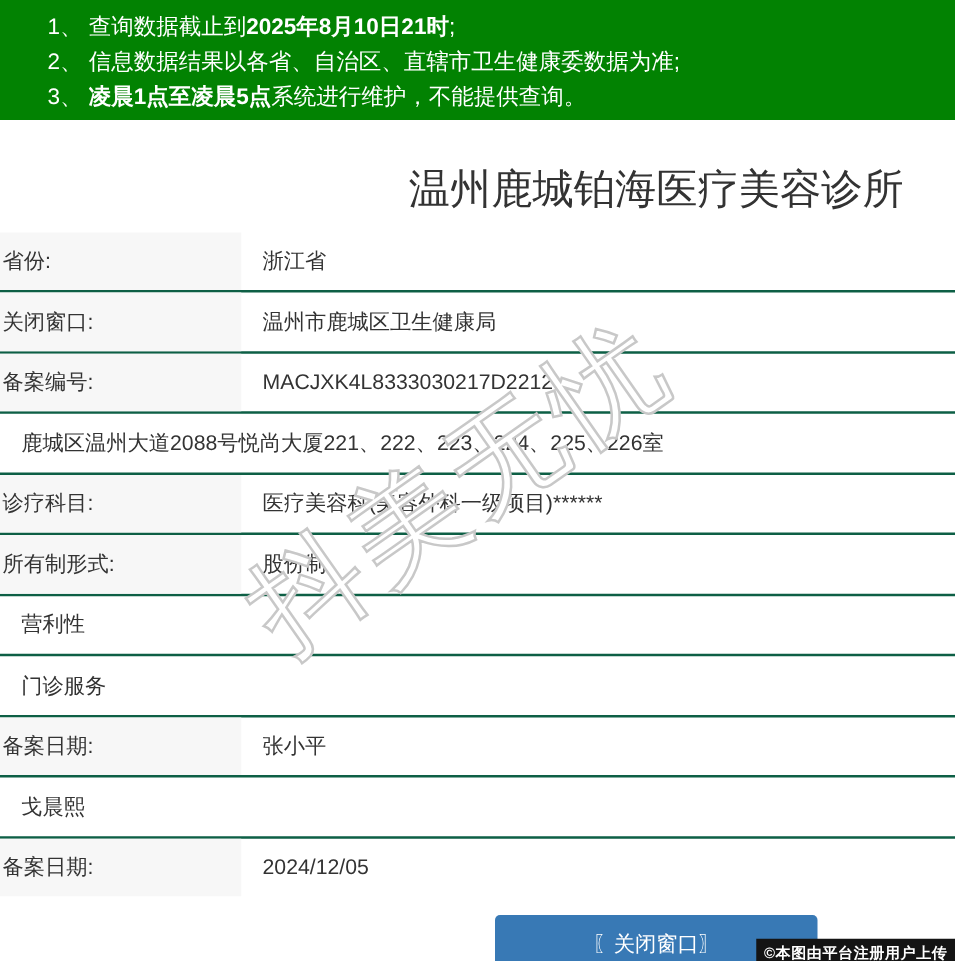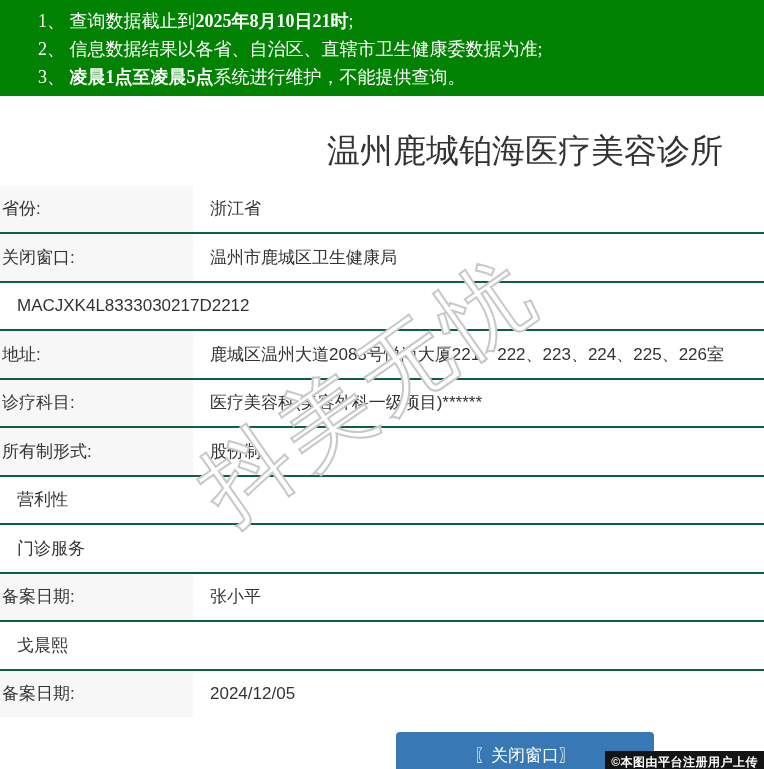--- a/index.html
+++ b/index.html
@@ -12,21 +12,21 @@
     --badge-bg:#141414;
   }
   *{margin:0;padding:0;box-sizing:border-box;}
   html,body{width:764px;height:769px;overflow:hidden;background:#fff;
     font-family:"Liberation Sans","DejaVu Sans",sans-serif;}
   body{position:relative;}
 
   
   .banner{width:100%;background:var(--banner-green);color:#fff;
     padding:7px 10px 5px 38px;font-size:18px;line-height:28px;}
-  .banner .line{white-space:nowrap;font-family:Liberation Serif, serif;}
+  .banner .line{white-space:nowrap;}
   .banner .b{font-weight:bold;}
 
   
   .content{width:1050px;position:relative;}
   .page-title{margin-top:35px;text-align:center;font-size:33px;line-height:1.2;
     font-weight:400;color:var(--text);letter-spacing:0;}
 
   
   .info-table{margin-top:15px;width:100%;}
   .row{display:flex;align-items:stretch;height:48.5px;
@@ -70,24 +70,24 @@
   <div class="info-table" id="info-table">
       <div class="row">
         <div class="cell-label">省份:</div>
         <div class="cell-value">浙江省</div>
       </div>
       <div class="row">
         <div class="cell-label">关闭窗口:</div>
         <div class="cell-value">温州市鹿城区卫生健康局</div>
       </div>
       <div class="row">
+        <div class="cell-label">备案编号:</div>
         <div class="cell-value">MACJXK4L8333030217D2212</div>
       </div>
       <div class="row">
-        <div class="cell-label">地址:</div>
         <div class="cell-value">鹿城区温州大道2088号悦尚大厦221、222、223、224、225、226室</div>
       </div>
       <div class="row">
         <div class="cell-label">诊疗科目:</div>
         <div class="cell-value">医疗美容科(美容外科一级项目)******</div>
       </div>
       <div class="row">
         <div class="cell-label">所有制形式:</div>
         <div class="cell-value">股份制</div>
       </div>

